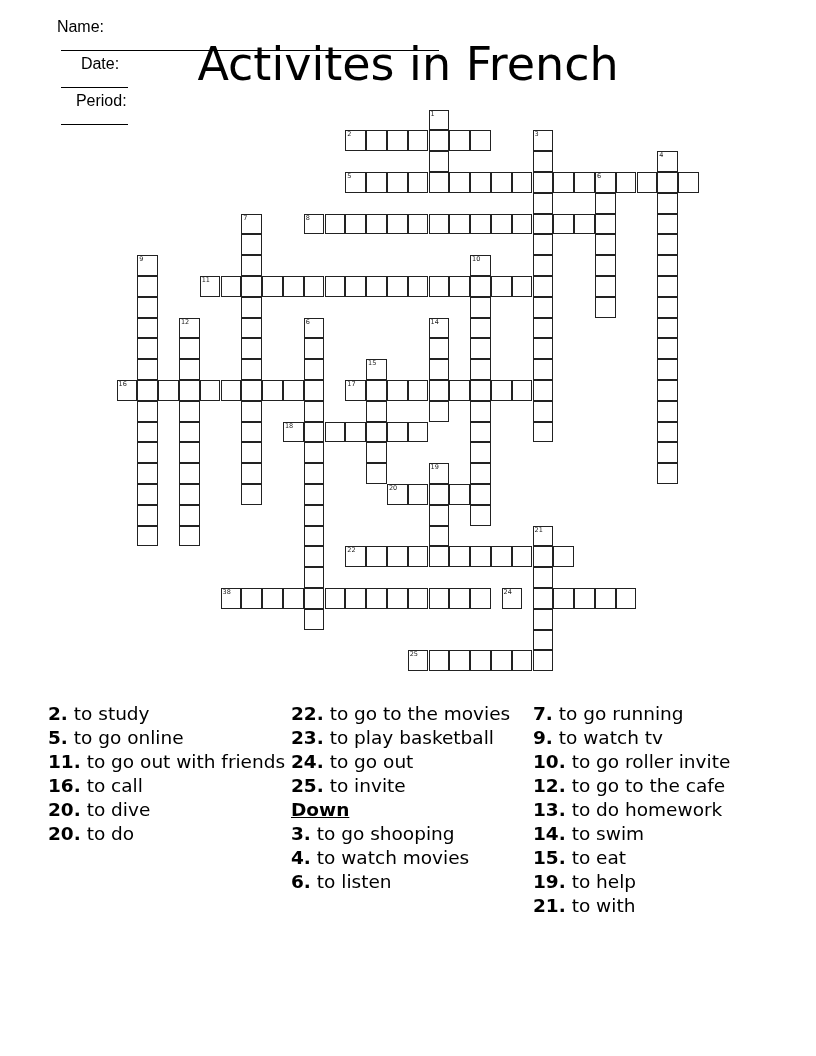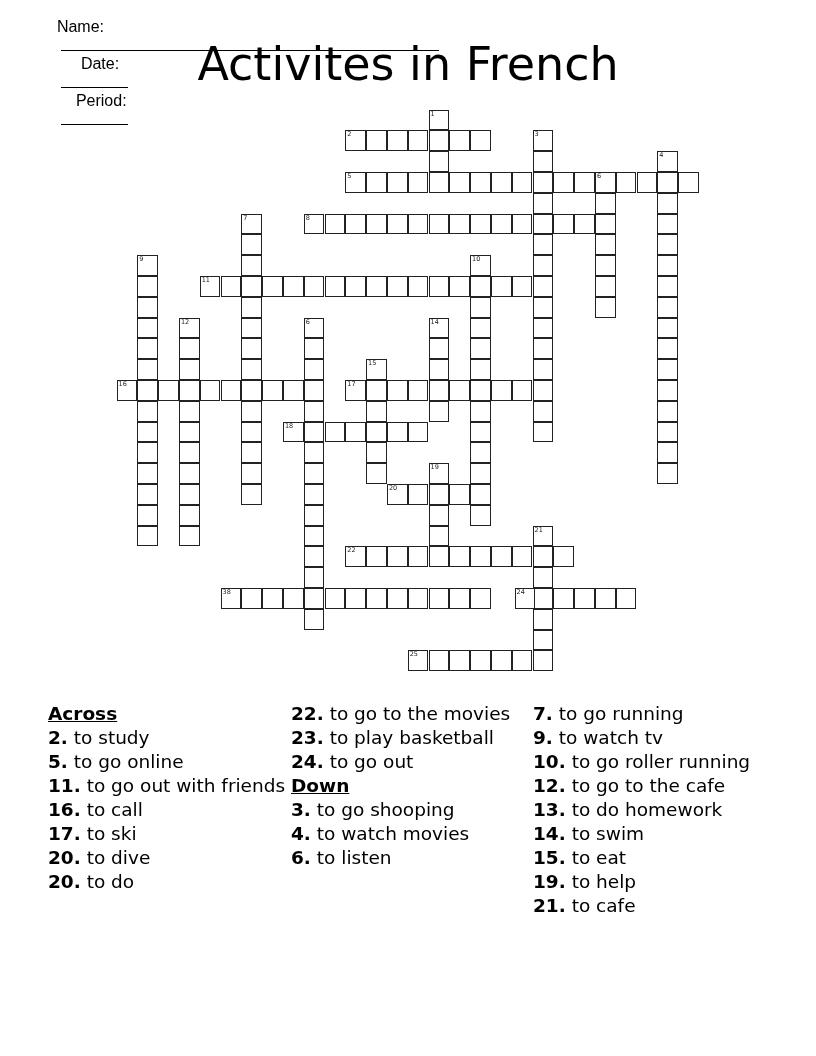--- a/index.html
+++ b/index.html
@@ -290,61 +290,60 @@
     <div class="cell" style="left: 145.6px; top: 478.4px;"></div>
     <div class="cell" style="left: 166.4px; top: 478.4px;"></div>
     <div class="cell" style="left: 208px; top: 478.4px;"></div>
     <div class="cell" style="left: 228.8px; top: 478.4px;"></div>
     <div class="cell" style="left: 249.6px; top: 478.4px;"></div>
     <div class="cell" style="left: 270.4px; top: 478.4px;"></div>
     <div class="cell" style="left: 291.2px; top: 478.4px;"></div>
     <div class="cell" style="left: 312px; top: 478.4px;"></div>
     <div class="cell" style="left: 332.8px; top: 478.4px;"></div>
     <div class="cell" style="left: 353.6px; top: 478.4px;"></div>
-    <div class="cell" style="left: 398px; top: 478.4px;">
+    <div class="cell" style="left: 385px; top: 478.4px;">
       <span class="num">24</span>
     </div>
     <div class="cell" style="left: 436.8px; top: 478.4px;"></div>
     <div class="cell" style="left: 457.6px; top: 478.4px;"></div>
     <div class="cell" style="left: 478.4px; top: 478.4px;"></div>
     <div class="cell" style="left: 499.2px; top: 478.4px;"></div>
     <div class="cell" style="left: 291.2px; top: 540.8px;">
       <span class="num">25</span>
     </div>
     <div class="cell" style="left: 312px; top: 540.8px;"></div>
     <div class="cell" style="left: 332.8px; top: 540.8px;"></div>
     <div class="cell" style="left: 353.6px; top: 540.8px;"></div>
     <div class="cell" style="left: 374.4px; top: 540.8px;"></div>
     <div class="cell" style="left: 395.2px; top: 540.8px;"></div>
   </div>
 
 <div class="clues">
   <div class="col" id="col1" style="left:48px;">
-      <div class="section-head">Across</div>
       <div class="clue"><b>2.</b><span> to study</span></div>
       <div class="clue"><b>5.</b><span> to go online</span></div>
       <div class="clue"><b>11.</b><span> to go out with friends</span></div>
       <div class="clue"><b>16.</b><span> to call</span></div>
-      <div class="clue"><b>17.</b><span> to ski</span></div>
       <div class="clue"><b>20.</b><span> to dive</span></div>
       <div class="clue"><b>20.</b><span> to do</span></div>
     </div>
   <div class="col" id="col2" style="left:291px;">
       <div class="clue"><b>22.</b><span> to go to the movies</span></div>
       <div class="clue"><b>23.</b><span> to play basketball</span></div>
       <div class="clue"><b>24.</b><span> to go out</span></div>
+      <div class="clue"><b>25.</b><span> to invite</span></div>
       <div class="section-head">Down</div>
       <div class="clue"><b>3.</b><span> to go shooping</span></div>
       <div class="clue"><b>4.</b><span> to watch movies</span></div>
       <div class="clue"><b>6.</b><span> to listen</span></div>
     </div>
   <div class="col" id="col3" style="left:533px;">
       <div class="clue"><b>7.</b><span> to go running</span></div>
       <div class="clue"><b>9.</b><span> to watch tv</span></div>
-      <div class="clue"><b>10.</b><span> to go roller running</span></div>
+      <div class="clue"><b>10.</b><span> to go roller invite</span></div>
       <div class="clue"><b>12.</b><span> to go to the cafe</span></div>
       <div class="clue"><b>13.</b><span> to do homework</span></div>
       <div class="clue"><b>14.</b><span> to swim</span></div>
       <div class="clue"><b>15.</b><span> to eat</span></div>
       <div class="clue"><b>19.</b><span> to help</span></div>
-      <div class="clue"><b>21.</b><span> to cafe</span></div>
+      <div class="clue"><b>21.</b><span> to with</span></div>
     </div>
 </div>
 
 </body></html>

